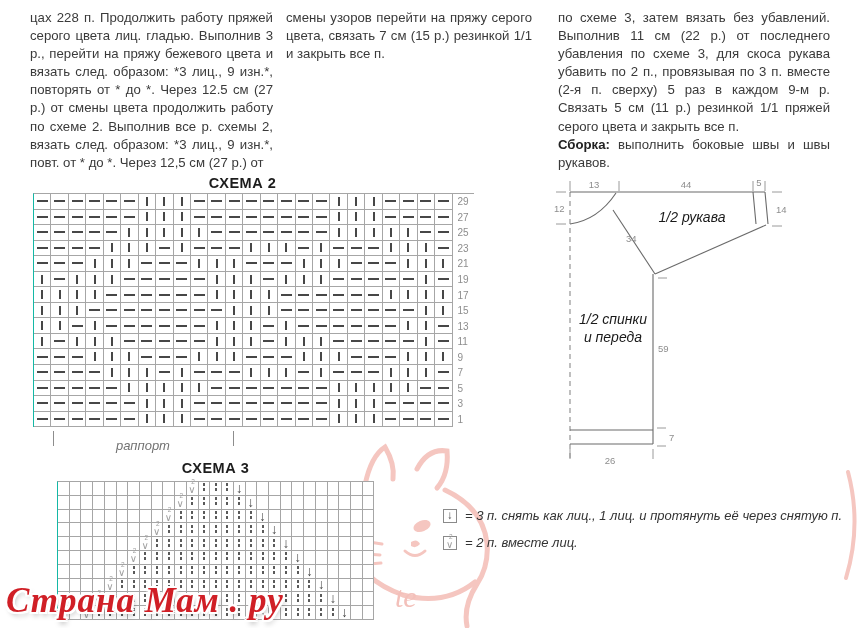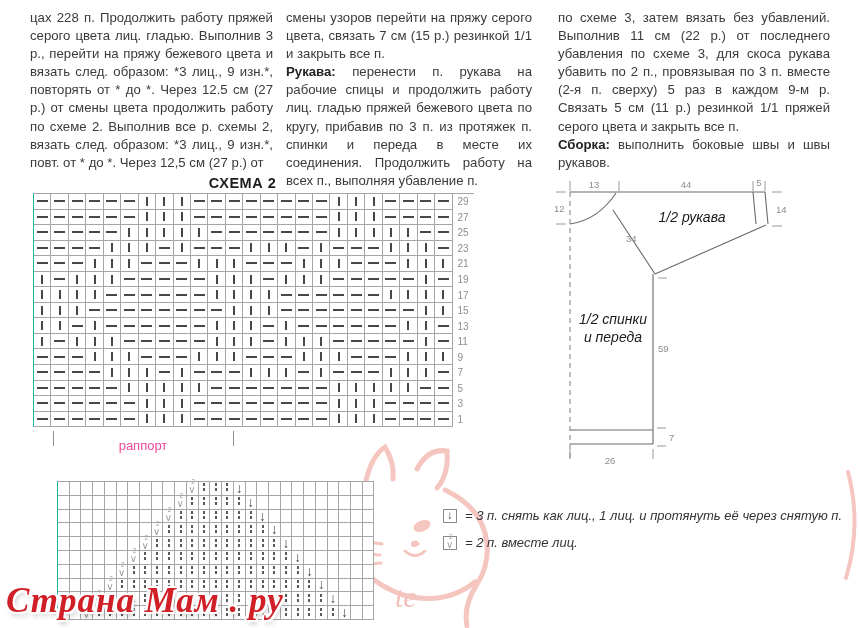--- a/index.html
+++ b/index.html
@@ -17,21 +17,21 @@
          display:flex;align-items:center;justify-content:center;position:relative;}
   .vbar{width:2px;height:9px;background:#474747;}
   .hbar{width:11px;height:2px;background:#474747;}
   .kbar{width:2px;height:10px;background:repeating-linear-gradient(to bottom,#5a5a5a 0,#5a5a5a 3px,transparent 3px,transparent 5px);}
   .arrow{font-size:13px;line-height:1;color:#3c3c3c;font-weight:bold;transform:scaleY(1.05);}
   .k2t{position:relative;color:#9f9f9f;font-size:10px;line-height:1;width:10px;height:12px;text-align:center;}
   .k2t .two{position:absolute;top:-3px;left:4px;font-size:6.5px;}
   .k2t .vee{position:absolute;bottom:-1px;left:1px;}
   .rownum{font-size:10px;color:#8d8d8d;margin-left:5px;width:16px;display:flex;align-items:center;}
   .rap-tick{position:absolute;width:1px;height:15px;background:#8d8d8d;}
-  .rap-label{position:absolute;font-size:13px;color:#ec4899;}
+  .rap-label{position:absolute;font-style:italic;font-size:13px;color:#737373;}
   
   #legend{position:absolute;left:443px;top:508px;z-index:4;}
   .leg-row{display:flex;align-items:center;margin-bottom:12px;}
   .leg-box{box-sizing:border-box;width:14px;height:14px;border:1.3px solid #8a8a8a;background:#fff;
            display:flex;align-items:center;justify-content:center;flex:0 0 14px;}
   .leg-slot{width:14px;flex:0 0 14px;}
   .leg-txt{font-style:italic;font-size:13px;color:#333;margin-left:8px;white-space:nowrap;}
   .leg-box .hbar{width:8px;margin-bottom:5px;}
   .leg-box .vbar{height:8px;}
   
@@ -53,21 +53,20 @@
 </head>
 <body>
 
 <div id="page">
 
   <div class="txtcol" style="left:30px;width:243px;">
     <p><span>цах 228 п. Продолжить работу пряжей серого цвета лиц. гладью. Выполнив 3 р., перейти на пряжу бежевого цвета и вязать след. образом: *3 лиц., 9 изн.*, повторять от * до *. Через 12.5 см (27 р.) от смены цвета продолжить работу по схеме 2. Выполнив все р. схемы 2, вязать след. образом: *3 лиц., 9 изн.*, повт. от * до *. Через 12,5 см (27 р.) от</span></p>
   </div>
   <div class="txtcol" style="left:286px;width:246px;">
     <p><span>смены узоров перейти на пряжу серого цвета, связать 7 см (15 р.) резинкой 1/1 и закрыть все п.</span></p>
-    <p><b>Рукава:</b><span> перенести п. рукава на рабочие спицы и продолжить работу лиц. гладью пряжей бежевого цвета по кругу, прибавив по 3 п. из протяжек п. спинки и переда в месте их соединения. Продолжить работу на всех п., выполняя убавление п.</span></p>
   </div>
   <div class="txtcol" style="left:558px;width:272px;">
     <p><span>по схеме 3, затем вязать без убавлений. Выполнив 11 см (22 р.) от последнего убавления по схеме 3, для скоса рукава убавить по 2 п., провязывая по 3 п. вместе (2-я п. сверху) 5 раз в каждом 9-м р. Связать 5 см (11 р.) резинкой 1/1 пряжей серого цвета и закрыть все п.</span></p>
     <p><b>Сборка:</b><span> выполнить боковые швы и швы рукавов.</span></p>
   </div>
 
   <div class="chart-title" style="left:33px;width:419px;text-align:center;top:175px;">СХЕМА 2</div>
   <div class="kgrid" id="grid2" style="left:33px;top:193px;">
       <div class="krow">
         <div class="kcell" style="width: 17.45px; height: 15.55px;">
@@ -1192,20 +1191,21 @@
         <div class="kcell" style="width: 17.45px; height: 15.55px;">
           <div class="hbar"></div>
         </div>
         <span class="rownum">1</span>
       </div>
     </div>
   <div class="rap-tick" style="left:53px;top:431px;"></div>
   <div class="rap-tick" style="left:233px;top:431px;"></div>
   <div class="rap-label" style="left:53px;width:180px;text-align:center;top:438px;">раппорт</div>
 
+  <div class="chart-title" style="left:57px;width:317px;text-align:center;top:460px;">СХЕМА 3</div>
   <div class="kgrid" id="grid3" style="left:57px;top:481px;z-index:2;">
       <div class="krow">
         <div class="kcell" style="width: 11.72px; height: 13.8px;"></div>
         <div class="kcell" style="width: 11.72px; height: 13.8px;"></div>
         <div class="kcell" style="width: 11.72px; height: 13.8px;"></div>
         <div class="kcell" style="width: 11.72px; height: 13.8px;"></div>
         <div class="kcell" style="width: 11.72px; height: 13.8px;"></div>
         <div class="kcell" style="width: 11.72px; height: 13.8px;"></div>
         <div class="kcell" style="width: 11.72px; height: 13.8px;"></div>
         <div class="kcell" style="width: 11.72px; height: 13.8px;"></div>

